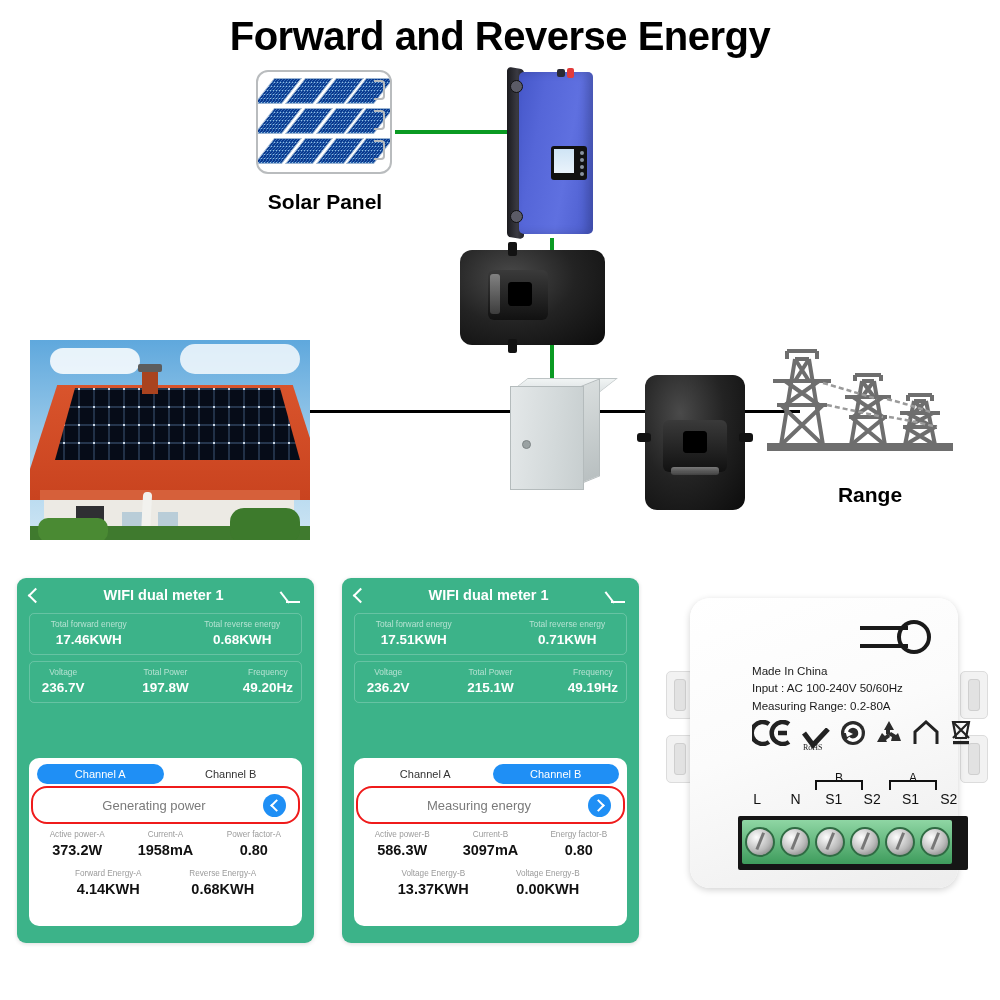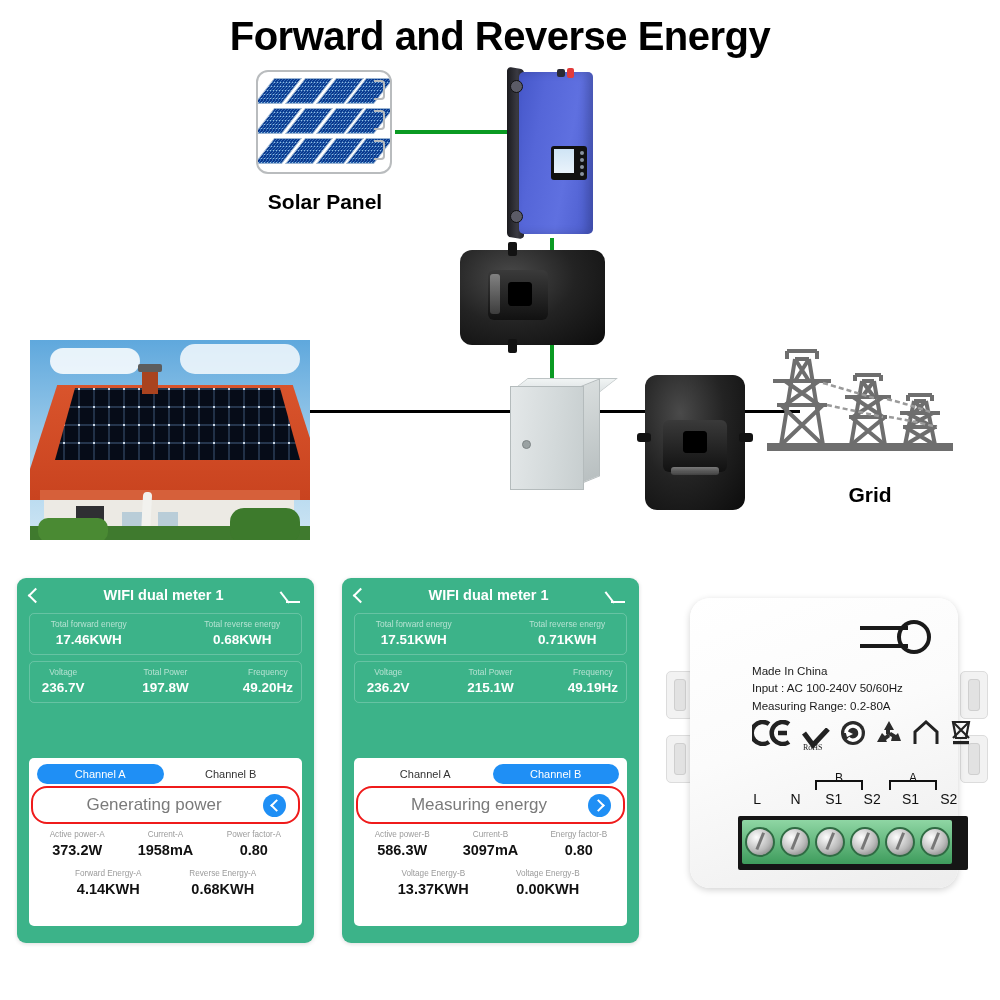--- a/index.html
+++ b/index.html
@@ -109,33 +109,33 @@
 
   .stat-panel{margin:1px 12px 0;border:1px solid rgba(255,255,255,.22);
      border-radius:5px;padding:5px 0 7px;}
   .stat-row{display:flex;gap:36px;}
   .stat-cell{flex:1;text-align:center;}
   .stat-label{font-size:8.4px;color:rgba(255,255,255,.62);margin-bottom:3px;
      white-space:nowrap;}
   .stat-value{font-size:13.5px;color:#fff;font-weight:bold;}
 
   .white-card{position:absolute;left:12px;top:180px;width:273px;height:168px;
-     background:#fff;border-radius:5px;}
+     background:#fff;border-radius:10px;}
 
   .tabs{display:flex;padding:6px 8px 0;gap:4px;}
   .tab{flex:1;text-align:center;font-size:11px;padding:4px 0;border-radius:12px;
      color:#333;cursor:pointer;}
   .tab.active{background:#1f8ff5;color:#fff;}
 
   .mode-bar-wrap{position:relative;margin:6px 6px 0;height:30px;}
   .mode-bar{position:absolute;left:-4px;top:-4px;right:-4px;bottom:-4px;
      border:2.5px solid #ef1b1b;border-radius:16px;}
   .mode-inner{position:absolute;inset:0;display:flex;align-items:center;
      padding:0 10px;}
-  .mode-text{flex:1;text-align:center;font-size:17px;color:#7a7a7a;}
+  .mode-text{flex:1;text-align:center;font-size:13px;color:#7a7a7a;}
   .mode-btn{width:23px;height:23px;border-radius:50%;background:#1f8ff5;
      display:flex;align-items:center;justify-content:center;cursor:pointer;}
   .mb-chev{width:7px;height:7px;border-top:2px solid #fff;border-right:2px solid #fff;}
   .mb-chev.left{transform:rotate(-135deg);margin-left:3px;}
   .mb-chev.right{transform:rotate(45deg);margin-right:3px;}
 
   .wrow{display:flex;margin-top:10px;padding:0 4px;justify-content:space-between;}
   .wcell{flex:1;text-align:center;}
   .wlabel{font-size:8.2px;color:#9b9b9b;margin-bottom:3px;white-space:nowrap;}
   .wvalue{font-size:14.5px;font-weight:bold;color:#111;}
@@ -305,21 +305,21 @@
       </g>
       <g fill="none" stroke="#9a9a9a" stroke-width="2.5" stroke-dasharray="5 3">
         <path d="M58 48 Q86 56 112 64"></path>
         <path d="M62 70 Q90 76 118 82"></path>
         <path d="M122 64 Q146 70 168 78"></path>
         <path d="M124 82 Q148 86 172 92"></path>
       </g>
       <rect x="2" y="108" width="186" height="8" fill="#6e6e6e"></rect>
     </svg>
   </div>
-  <div class="abs" id="grid-label">Grid</div>
+  <div class="abs" id="grid-label">Range</div>
 </div>
 
 <div class="card" id="card-a">
   <div class="card-header">
     <span class="hdr-icon">
         <span class="back-chevron" style="display:block;"></span>
       </span>
     <span class="card-title">WIFI dual meter 1</span>
     <span class="hdr-icon">
         <span class="edit-pen" style="display:block;"></span>

